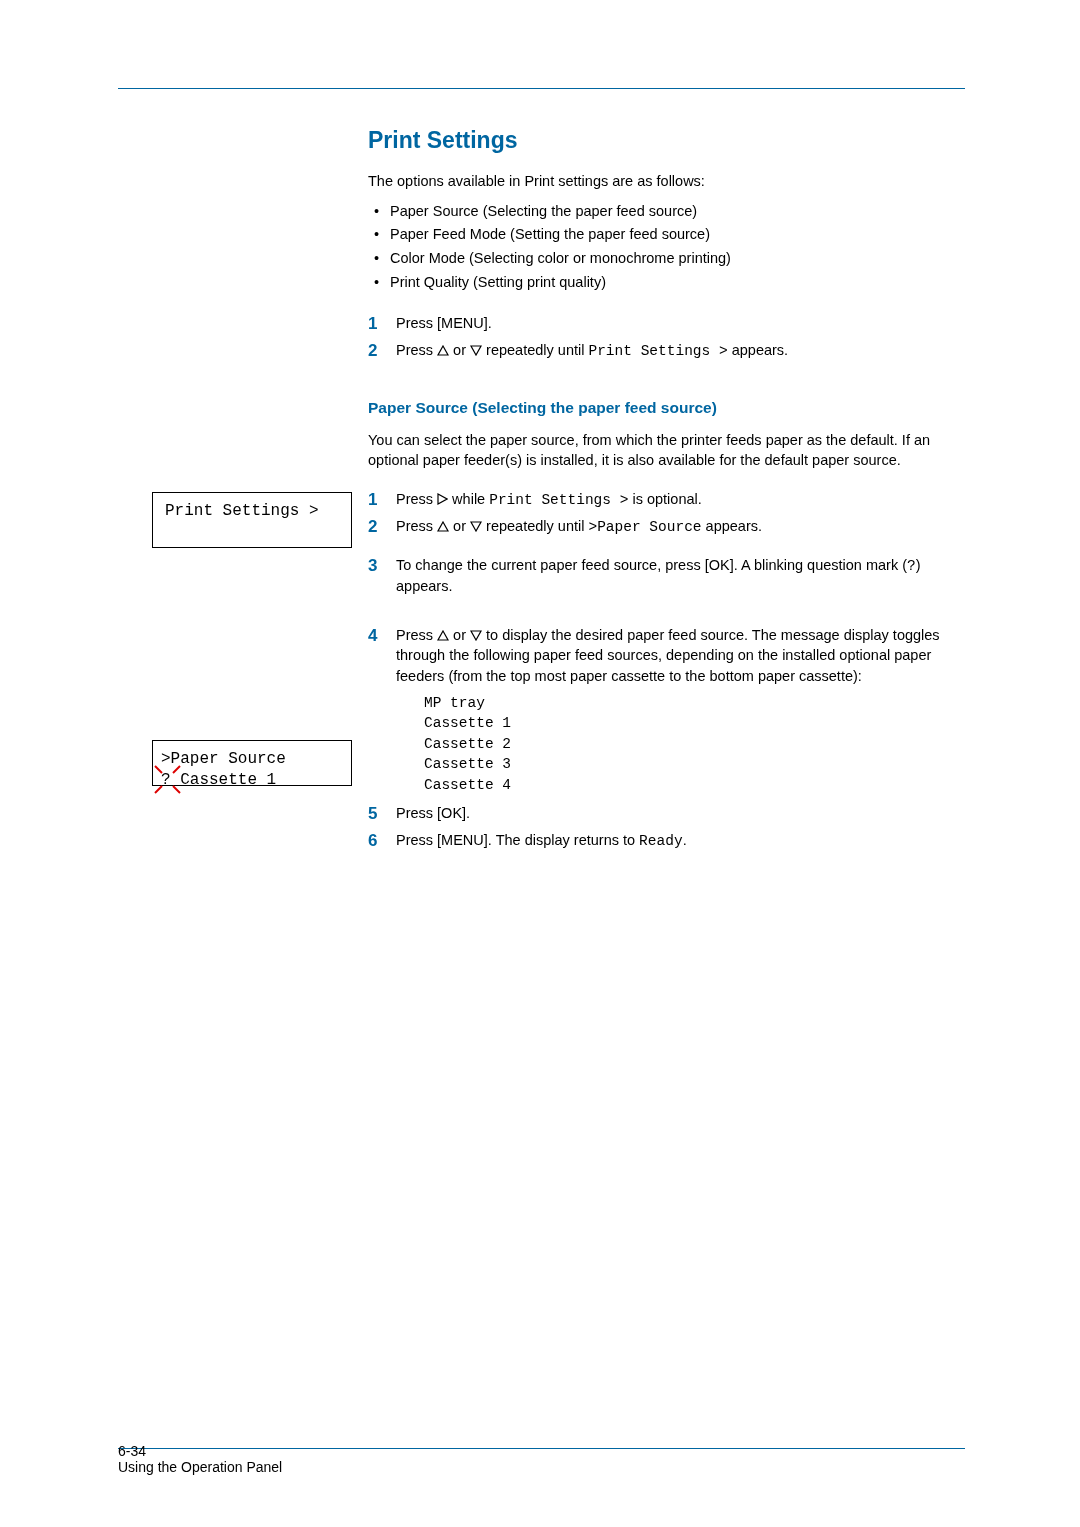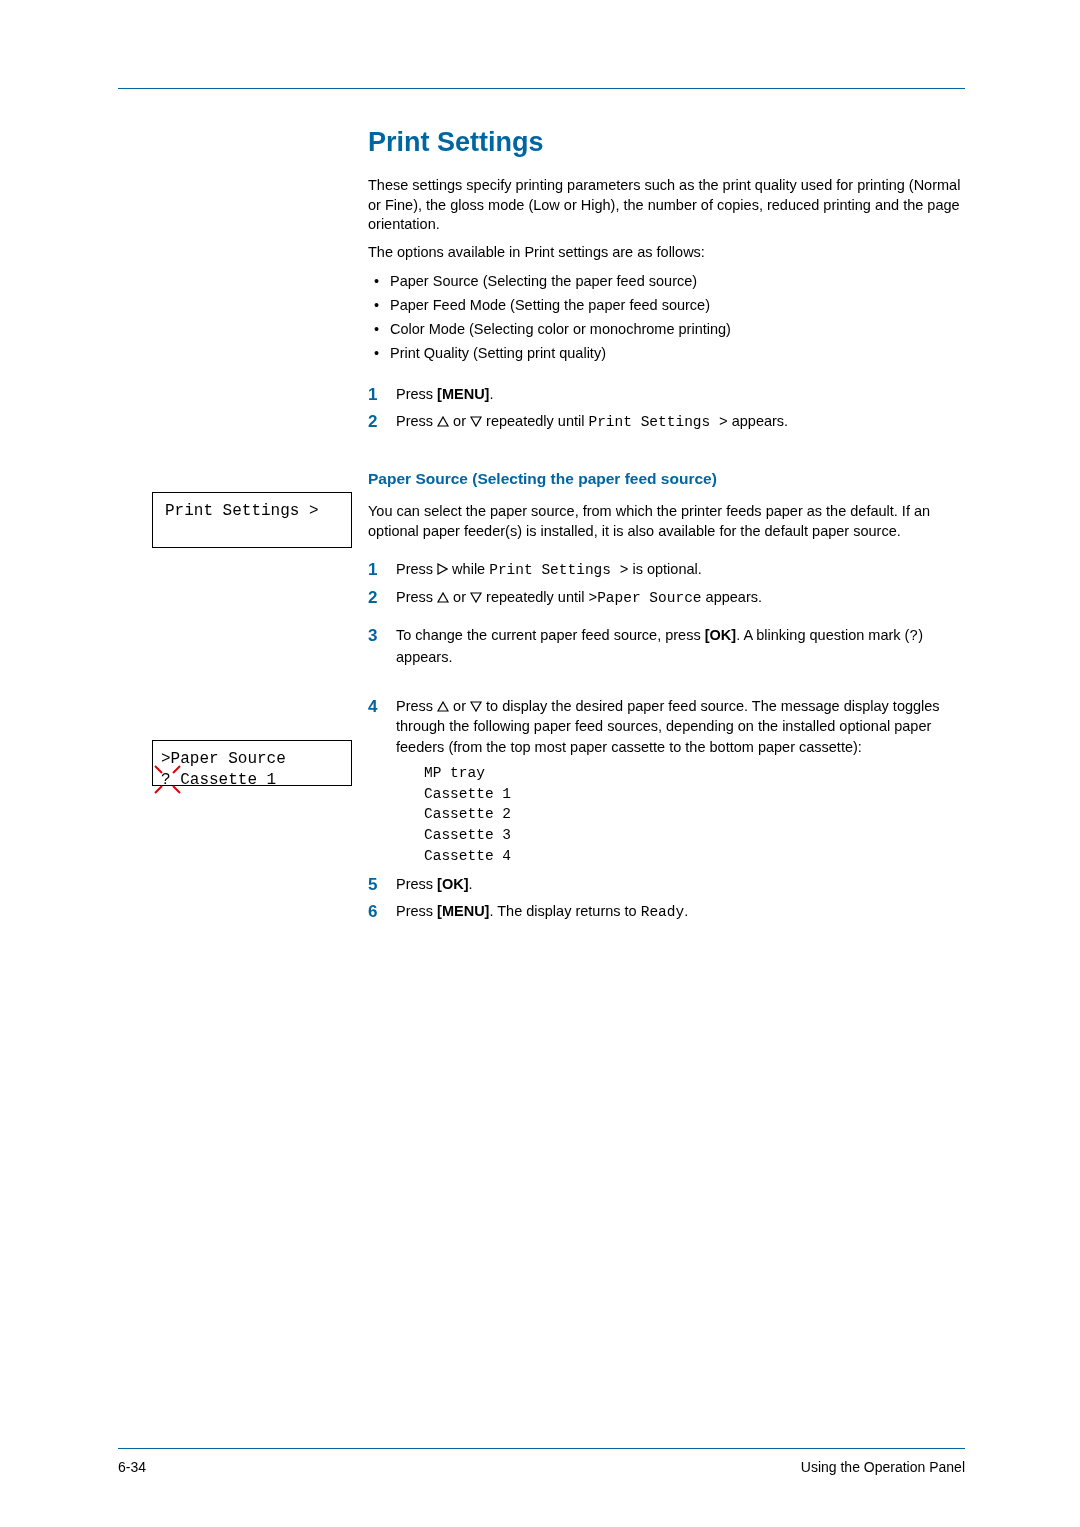--- a/index.html
+++ b/index.html
@@ -15,21 +15,21 @@
   }
   .top-rule {
     border-top: 1.5px solid #0066a1;
     margin-bottom: 38px;
   }
   .content-area {
     margin-left: 250px;
   }
   h1.section-title {
     color: #0066a1;
-    font-size: 27px;
+    font-size: 23px;
     font-weight: bold;
     margin-bottom: 18px;
   }
   h2.subsection-title {
     color: #0066a1;
     font-size: 15.5px;
     font-weight: bold;
     margin-top: 38px;
     margin-bottom: 14px;
   }
@@ -69,21 +69,21 @@
     position: absolute;
     left: 0;
     top: -1px;
     color: #0066a1;
     font-weight: bold;
     font-size: 17px;
   }
   .mono {
     font-family: "Courier New", Courier, monospace;
   }
-  .bold { font-weight: bold; }
+  .bold { font-weight: normal; }
   .tri {
     display: inline-block;
     vertical-align: -1px;
   }
   .tri svg { display: block; }
   .lcd-box {
     position: absolute;
     border: 1px solid #000;
     padding: 8px 10px 8px 12px;
     font-family: "Courier New", Courier, monospace;
@@ -114,20 +114,21 @@
     bottom: 78px;
     border-top: 1.5px solid #0066a1;
   }
   .footer {
     position: absolute;
     left: 118px; right: 115px;
     bottom: 52px;
     display: flex;
     justify-content: space-between;
     font-size: 14px;
+    flex-direction: column;
   }
 </style>
 </head>
 <body>
 
 <div class="top-rule"></div>
 
 <div class="lcd-box lcd1">
   <span>Print Settings &gt;</span>
 </div>
@@ -156,21 +157,20 @@
           <line x1="7" y1="7" x2="0" y2="0" stroke="#d00" stroke-width="2"></line>
         </svg>
       </span>
   </div>
 </div>
 
 <div class="content-area">
 
   <h1 class="section-title">Print Settings</h1>
 
-  <p class="para">These settings specify printing parameters such as the print quality used for printing (Normal or Fine), the gloss mode (Low or High), the number of copies, reduced printing and the page orientation.</p>
   <p class="para">The options available in Print settings are as follows:</p>
 
   <ul class="bullet-list">
     <li>Paper Source (Selecting the paper feed source)</li>
     <li>Paper Feed Mode (Setting the paper feed source)</li>
     <li>Color Mode (Selecting color or monochrome printing)</li>
     <li>Print Quality (Setting print quality)</li>
   </ul>
 
   <ol class="num-list">

